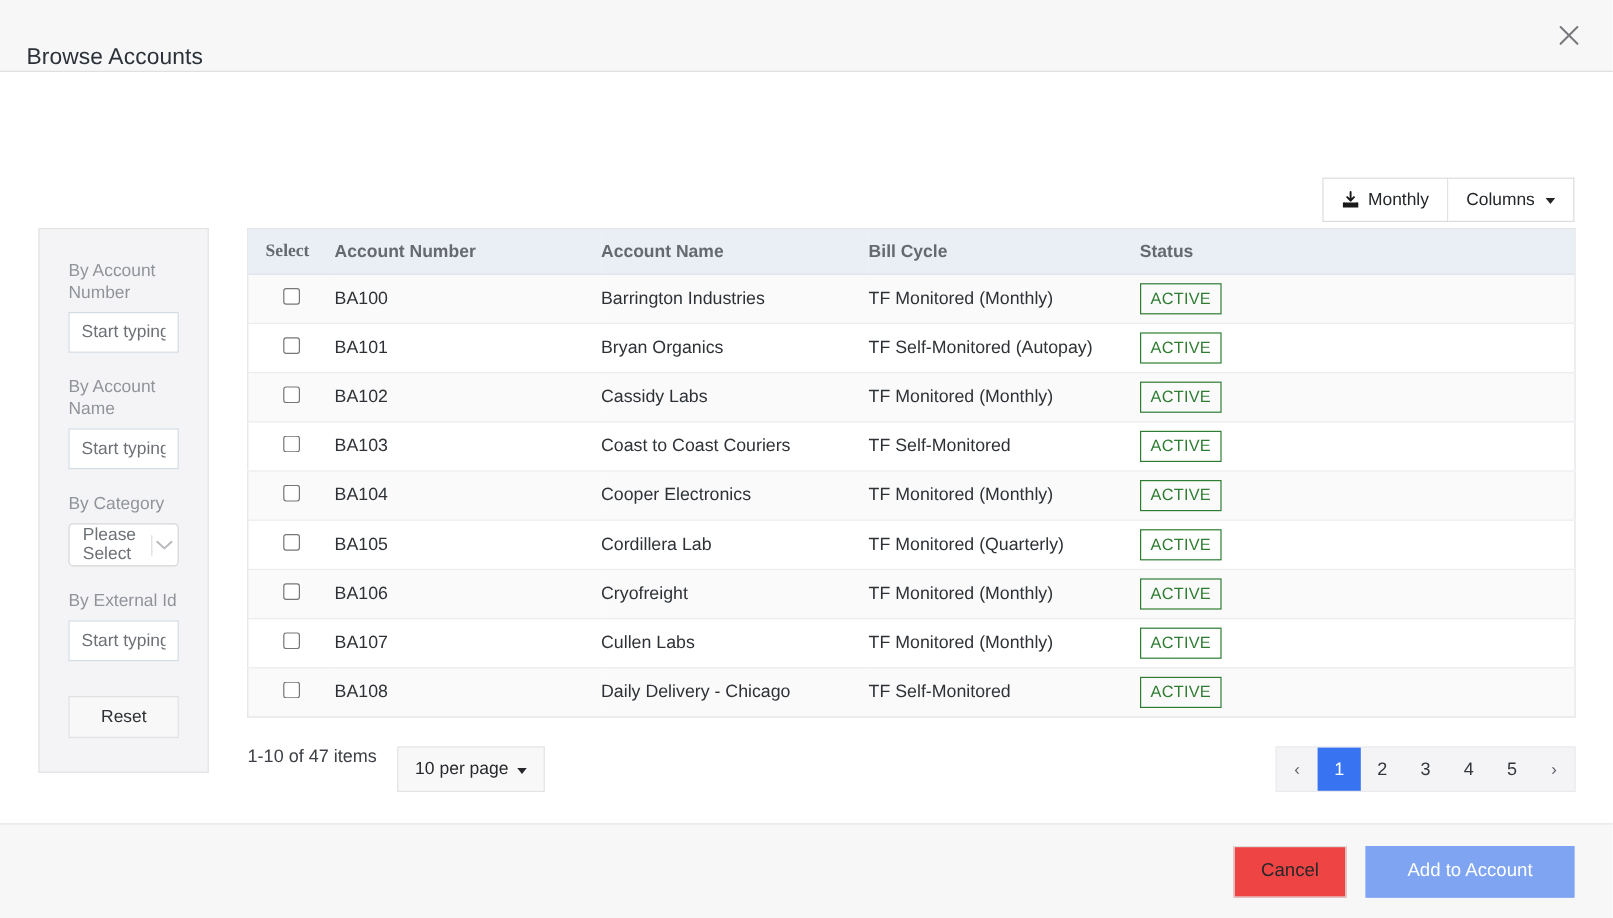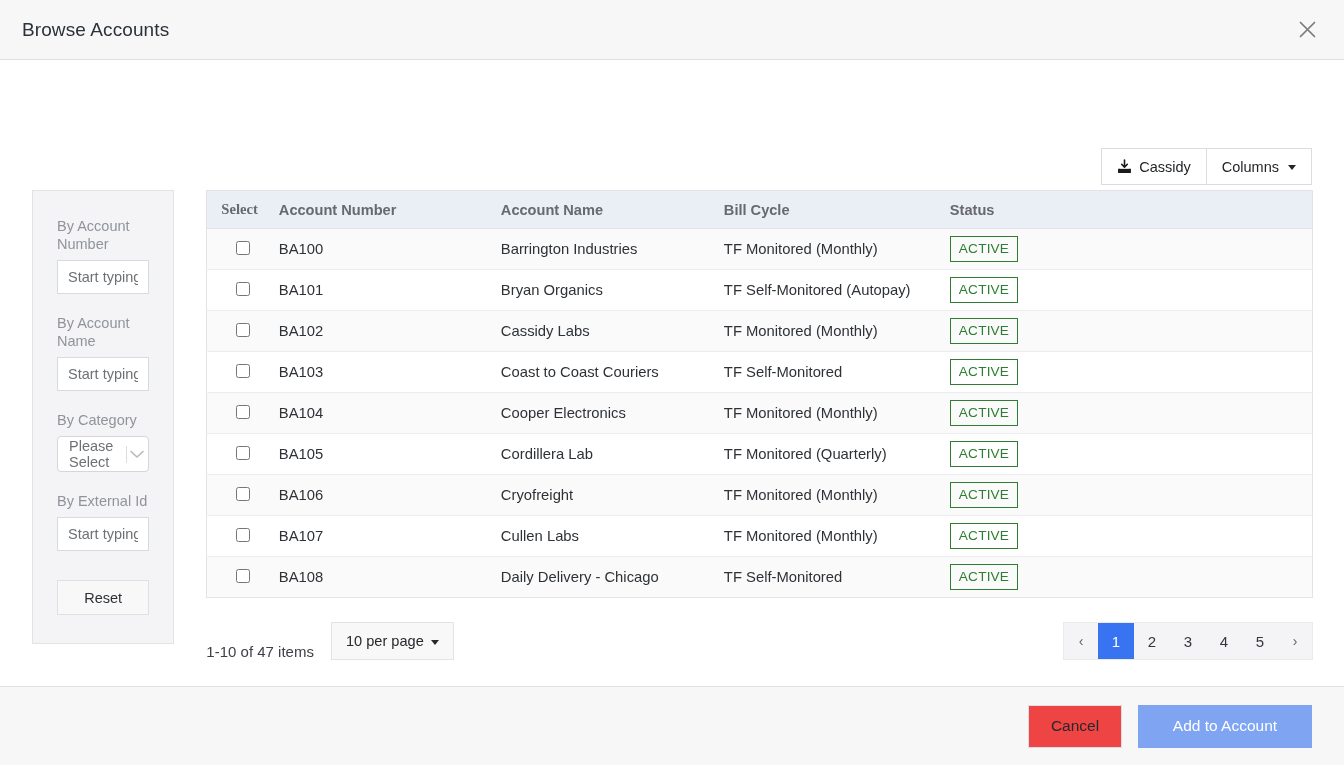--- a/index.html
+++ b/index.html
@@ -24,21 +24,21 @@
     background: #ffffff;
   }
 
   
   .modal-header {
     height: 60px;
     flex: 0 0 60px;
     background: #f7f7f8;
     border-bottom: 1px solid #e0e0e2;
     display: flex;
-    align-items: center;
+    align-items: flex-end;
     padding: 0 22px 0 22px;
     position: relative;
   }
   .modal-title {
     font-size: 19px;
     color: #2c3238;
     letter-spacing: .1px;
   }
   .close-btn {
     position: absolute;
@@ -219,21 +219,21 @@
     font-size: 13.6px;
     line-height: 1;
     padding: 5px 8px 6px 8px;
     letter-spacing: .2px;
     background: transparent;
   }
 
   
   .pager-row {
     display: flex;
-    align-items: flex-end;
+    align-items: flex-start;
     margin-top: 24px;
   }
   .pager-info {
     font-size: 15px;
     color: #3d4146;
     margin-right: 17px;
   }
   .perpage-btn {
     height: 38px;
     background: #f8f8f9;
@@ -330,21 +330,21 @@
   </div>
 
   <div class="modal-body">
 
     <div class="toolbar">
       <button class="tb-btn">
         <svg width="15" height="15" viewBox="0 0 16 16">
           <path d="M8 1 L8 8.2 M5 5.6 L8 8.8 L11 5.6" stroke="#1a1a1a" stroke-width="1.7" fill="none" stroke-linecap="round" stroke-linejoin="round"></path>
           <path d="M2 10.5 L2 14 L14 14 L14 10.5" stroke="#1a1a1a" stroke-width="1.7" fill="#1a1a1a"></path>
         </svg>
-        <span>Cassidy</span>
+        <span>Monthly</span>
       </button>
       <button class="tb-btn">
         <span>Columns</span>
         <span class="caret"></span>
       </button>
     </div>
 
     <div class="content-row">
 
       <div class="filter-panel">

